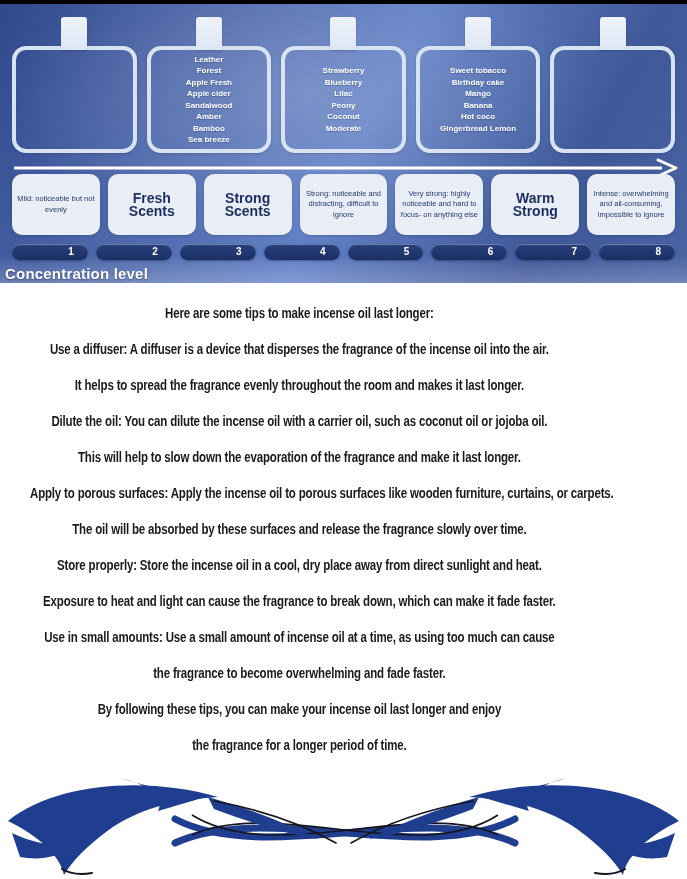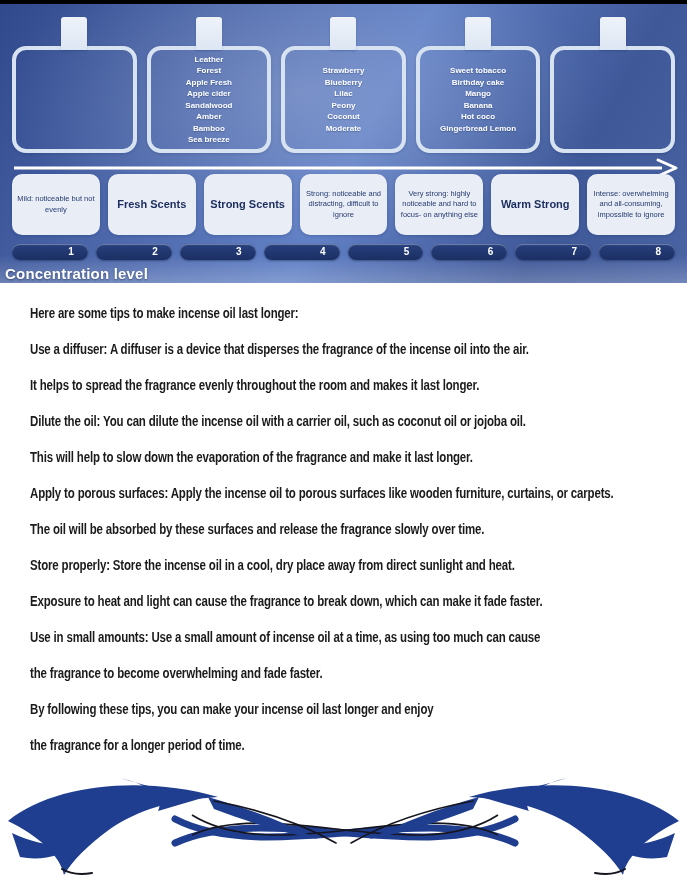--- a/index.html
+++ b/index.html
@@ -61,21 +61,21 @@
     flex:1; height:61px;
     background:#e9edf6;
     border-radius:10px;
     display:flex; align-items:center; justify-content:center;
     text-align:center;
     color:#253a6f;
     font-size:7.5px; line-height:10.5px;
     padding:3px 4px;
     box-shadow:0 1px 3px rgba(20,40,90,0.25);
   }
-  .lvl.em { font-size:11px; font-weight:bold; color:#1b2d5e; line-height:13px; }
+  .lvl.em { font-size:14px; font-weight:bold; color:#1b2d5e; line-height:13px; }
 
   .pills {
     display:flex; gap:8px;
     padding:9px 12px 0 12px;
   }
   .pill {
     flex:1; height:16px;
     background:linear-gradient(180deg,#27407e,#1b2f63);
     border-radius:9px;
     color:#fff; font-weight:bold; font-size:10px;
@@ -84,21 +84,21 @@
     box-shadow:inset 0 1px 1px rgba(255,255,255,0.35), 0 1px 2px rgba(10,25,60,0.4);
   }
   .conc-label {
     color:#fff; font-weight:bold; font-size:15px;
     padding:5px 0 16px 5px;
     text-shadow:0 1px 2px rgba(10,25,60,0.5);
     letter-spacing:0.2px;
   }
 
   
-  .tips { padding:21px 0 0 30px; }
+  .tips { padding:21px 0 0 30px;text-align:center; }
   .tip-line {
     font-size:14px; font-weight:bold; color:#1b1b1b;
     white-space:nowrap;
     transform:scaleX(0.82);
     transform-origin:left center;
     height:36px; line-height:18px;
     letter-spacing:-0.2px;
   }
 
   

